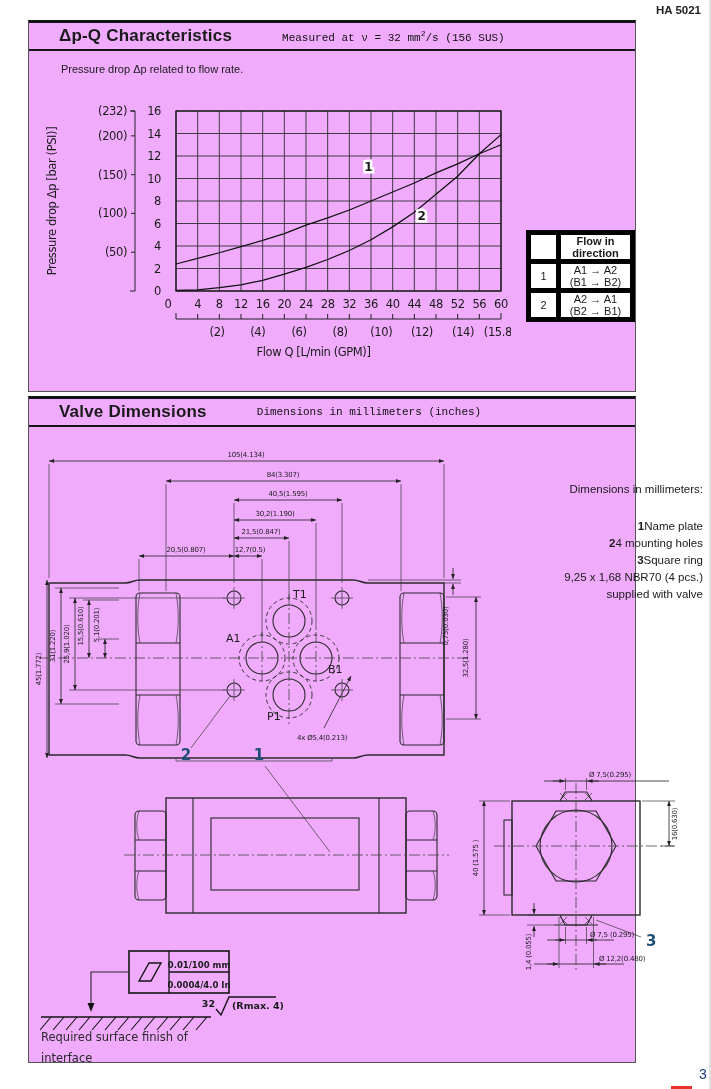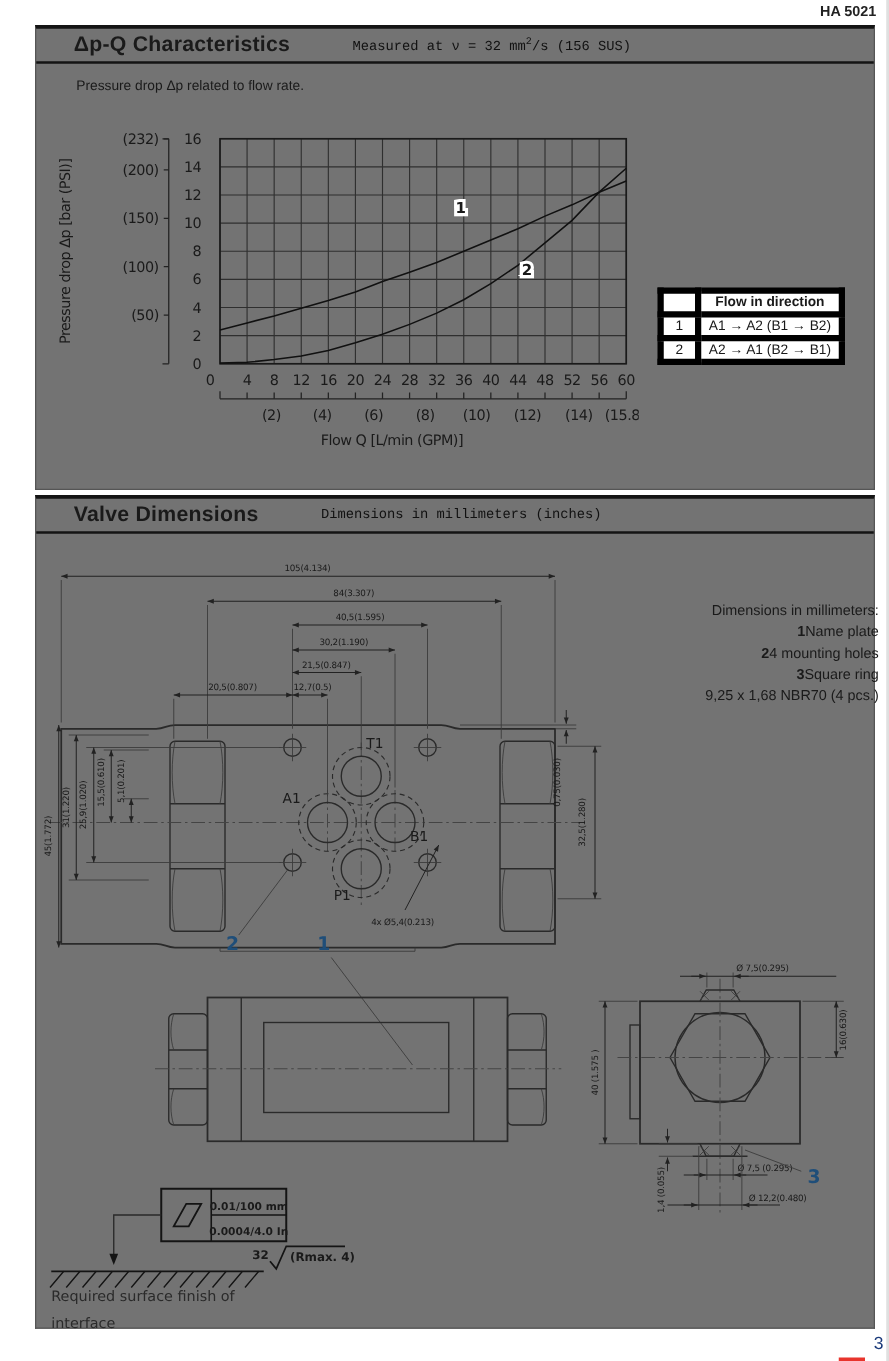--- a/index.html
+++ b/index.html
@@ -2,22 +2,22 @@
 <html><head>
 <meta charset="utf-8">
 <style>
   * { margin:0; padding:0; box-sizing:border-box; }
   body {
     width:711px; height:1089px; position:relative; background:#fff;
     font-family:"Liberation Sans", sans-serif; color:#1a1a1a; overflow:hidden;
   }
   .doc-code { position:absolute; top:4px; right:10px; font-size:11.5px; color:#222;font-weight:bold; }
   .section {
-    position:absolute; left:28px; width:672px;
-    border:1px solid #555; border-top:3px solid #141414; background:#737373;
+    position:absolute; left:28px; width:608px;
+    border:1px solid #555; border-top:3px solid #141414; background:#f0abfc;
   }
   #section1 { top:20px; height:372px; }
   #section2 { top:396px; height:667px;text-align:right; }
   .title-row {
     height:28px; border-bottom:2px solid #141414;
     display:flex; align-items:center; padding-left:30px;
   }
   .title-row h1 { font-size:17px; font-weight:bold; letter-spacing:0.2px; }
   .subtitle { font-size:11px; margin-left:50px; color:#111;font-family:Liberation Mono, monospace; }
   .subtitle sup { font-size:8px; }
@@ -26,21 +26,21 @@
   svg text { font-family:"DejaVu Sans", sans-serif; fill:#1a1a1a; }
   .flow-table { position:absolute; left:497px; top:207px; border-collapse:collapse; }
   .flow-table td {
     border:5px solid #000000; font-size:11px; height:19px; text-align:center;
     padding:0 6px; background:#fff;
   }
   .flow-table .c1 { width:30px; }
   .flow-table .hdr { font-weight:bold; }
   #draw-svg { position:absolute; left:0; top:29px; }
   .notes { position:absolute; left:459px; top:82px; width:215px; font-size:11.5px; line-height:17px; }
-  .notes .nh { margin-bottom:0; }
+  .notes .nh { margin-bottom:20px; }
   .notes .ni b { display:inline-block; width:14px; }
   .notes .ind { padding-left:14px; }
   
   .outline { stroke:#2a2a2a; stroke-width:1.4; fill:none; }
   .med     { stroke:#2a2a2a; stroke-width:1.1; fill:none; }
   .thin    { stroke:#3a3a3a; stroke-width:0.7; fill:none; }
   .dimline { stroke:#222; stroke-width:0.8; fill:none; }
   .cl      { stroke:#444; stroke-width:0.8; fill:none; stroke-dasharray:11 3 2 3; }
   .dashc   { stroke:#2a2a2a; stroke-width:0.9; fill:none; stroke-dasharray:4 3; }
   .dim     { font-size:7px; letter-spacing:-0.2px; }
@@ -392,20 +392,21 @@
       <text class="cap" x="12" y="634">interface</text>
     </g>
   </svg>
 
   <div class="notes">
     <div class="nh">Dimensions in millimeters:</div>
     <div class="ni"><b>1</b><span>Name plate</span></div>
     <div class="ni"><b>2</b><span>4 mounting holes</span></div>
     <div class="ni"><b>3</b><span>Square ring</span></div>
     <div class="ni ind">9,25 x 1,68 NBR70 (4 pcs.)</div>
+    <div class="ni ind">supplied with valve</div>
   </div>
 </div>
 
 <div class="footer-logo">
   <span style="text-align:right;margin-top:36px;">ARGO</span>
   <span class="blk" id="logo-red" style="background: rgb(232, 52, 44);"></span>
   <span class="blk" id="logo-cyan" style="grid-column: 1; background: rgb(41, 168, 224);"></span>
   <span>HYTOS</span>
 </div>
 <div class="page-num">3</div>

